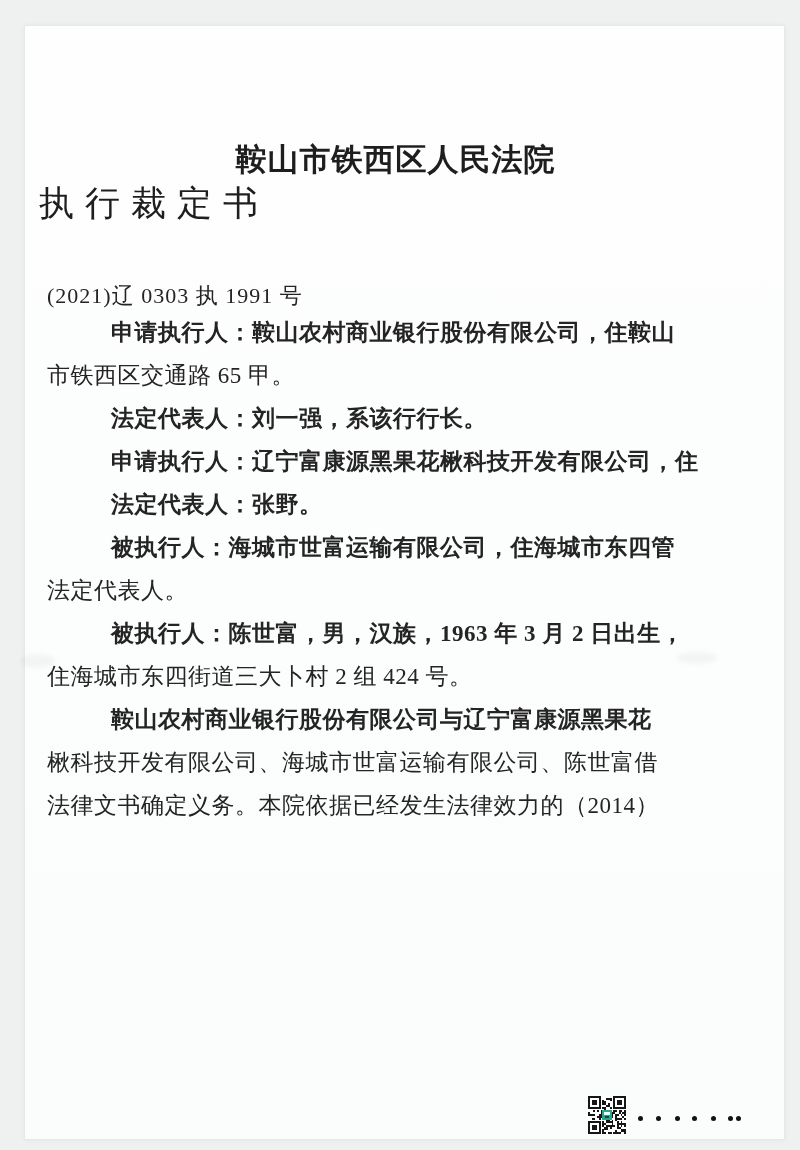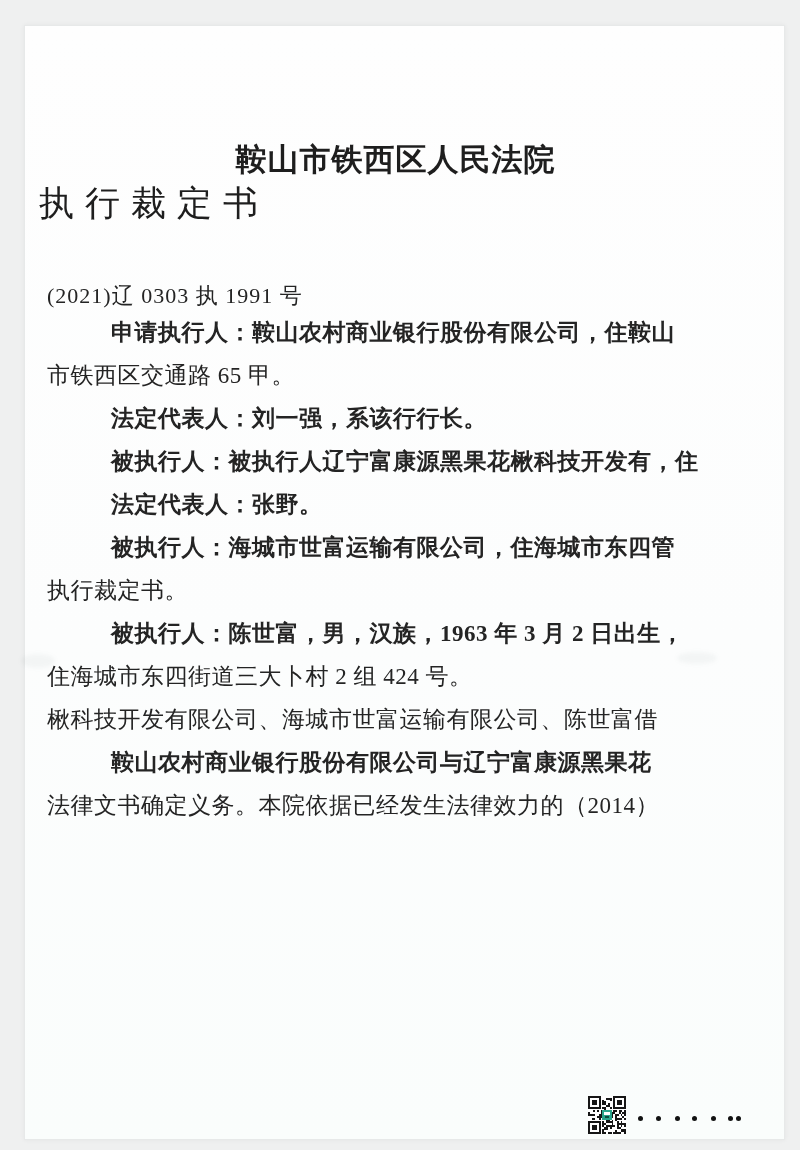--- a/index.html
+++ b/index.html
@@ -72,28 +72,28 @@
   <h1 class="title1">鞍山市铁西区人民法院</h1>
 
   <h2 class="title2">执行裁定书</h2>
 
   <div class="case-no">(2021)辽 0303 执 1991 号</div>
 
   <div class="body-text" id="body-lines">
       <div class="line indent">申请执行人：鞍山农村商业银行股份有限公司，住鞍山</div>
       <div class="line">市铁西区交通路 65 甲。</div>
       <div class="line indent">法定代表人：刘一强，系该行行长。</div>
-      <div class="line indent">被执行人：被执行人辽宁富康源黑果花楸科技开发有，住</div>
+      <div class="line indent">申请执行人：辽宁富康源黑果花楸科技开发有限公司，住</div>
       <div class="line indent">法定代表人：张野。</div>
       <div class="line indent">被执行人：海城市世富运输有限公司，住海城市东四管</div>
-      <div class="line">执行裁定书。</div>
+      <div class="line">法定代表人。</div>
       <div class="line indent">被执行人：陈世富，男，汉族，1963 年 3 月 2 日出生，</div>
       <div class="line">住海城市东四街道三大卜村 2 组 424 号。</div>
+      <div class="line indent">鞍山农村商业银行股份有限公司与辽宁富康源黑果花</div>
       <div class="line">楸科技开发有限公司、海城市世富运输有限公司、陈世富借</div>
-      <div class="line indent">鞍山农村商业银行股份有限公司与辽宁富康源黑果花</div>
       <div class="line">法律文书确定义务。本院依据已经发生法律效力的（2014）</div>
     </div>
 
   <div class="smudge" style="left:-4px;top:628px;width:34px;height:14px;"></div>
   <div class="smudge" style="left:652px;top:626px;width:40px;height:12px;"></div>
 
   <svg class="footer-qr" id="qr" viewBox="0 0 21 21" shape-rendering="crispEdges">
       <rect x="0" y="0" width="21" height="21" fill="#ffffff"></rect>
       <rect x="0" y="0" width="7" height="7" fill="#161616"></rect>
       <rect x="1" y="1" width="5" height="5" fill="#ffffff"></rect>

